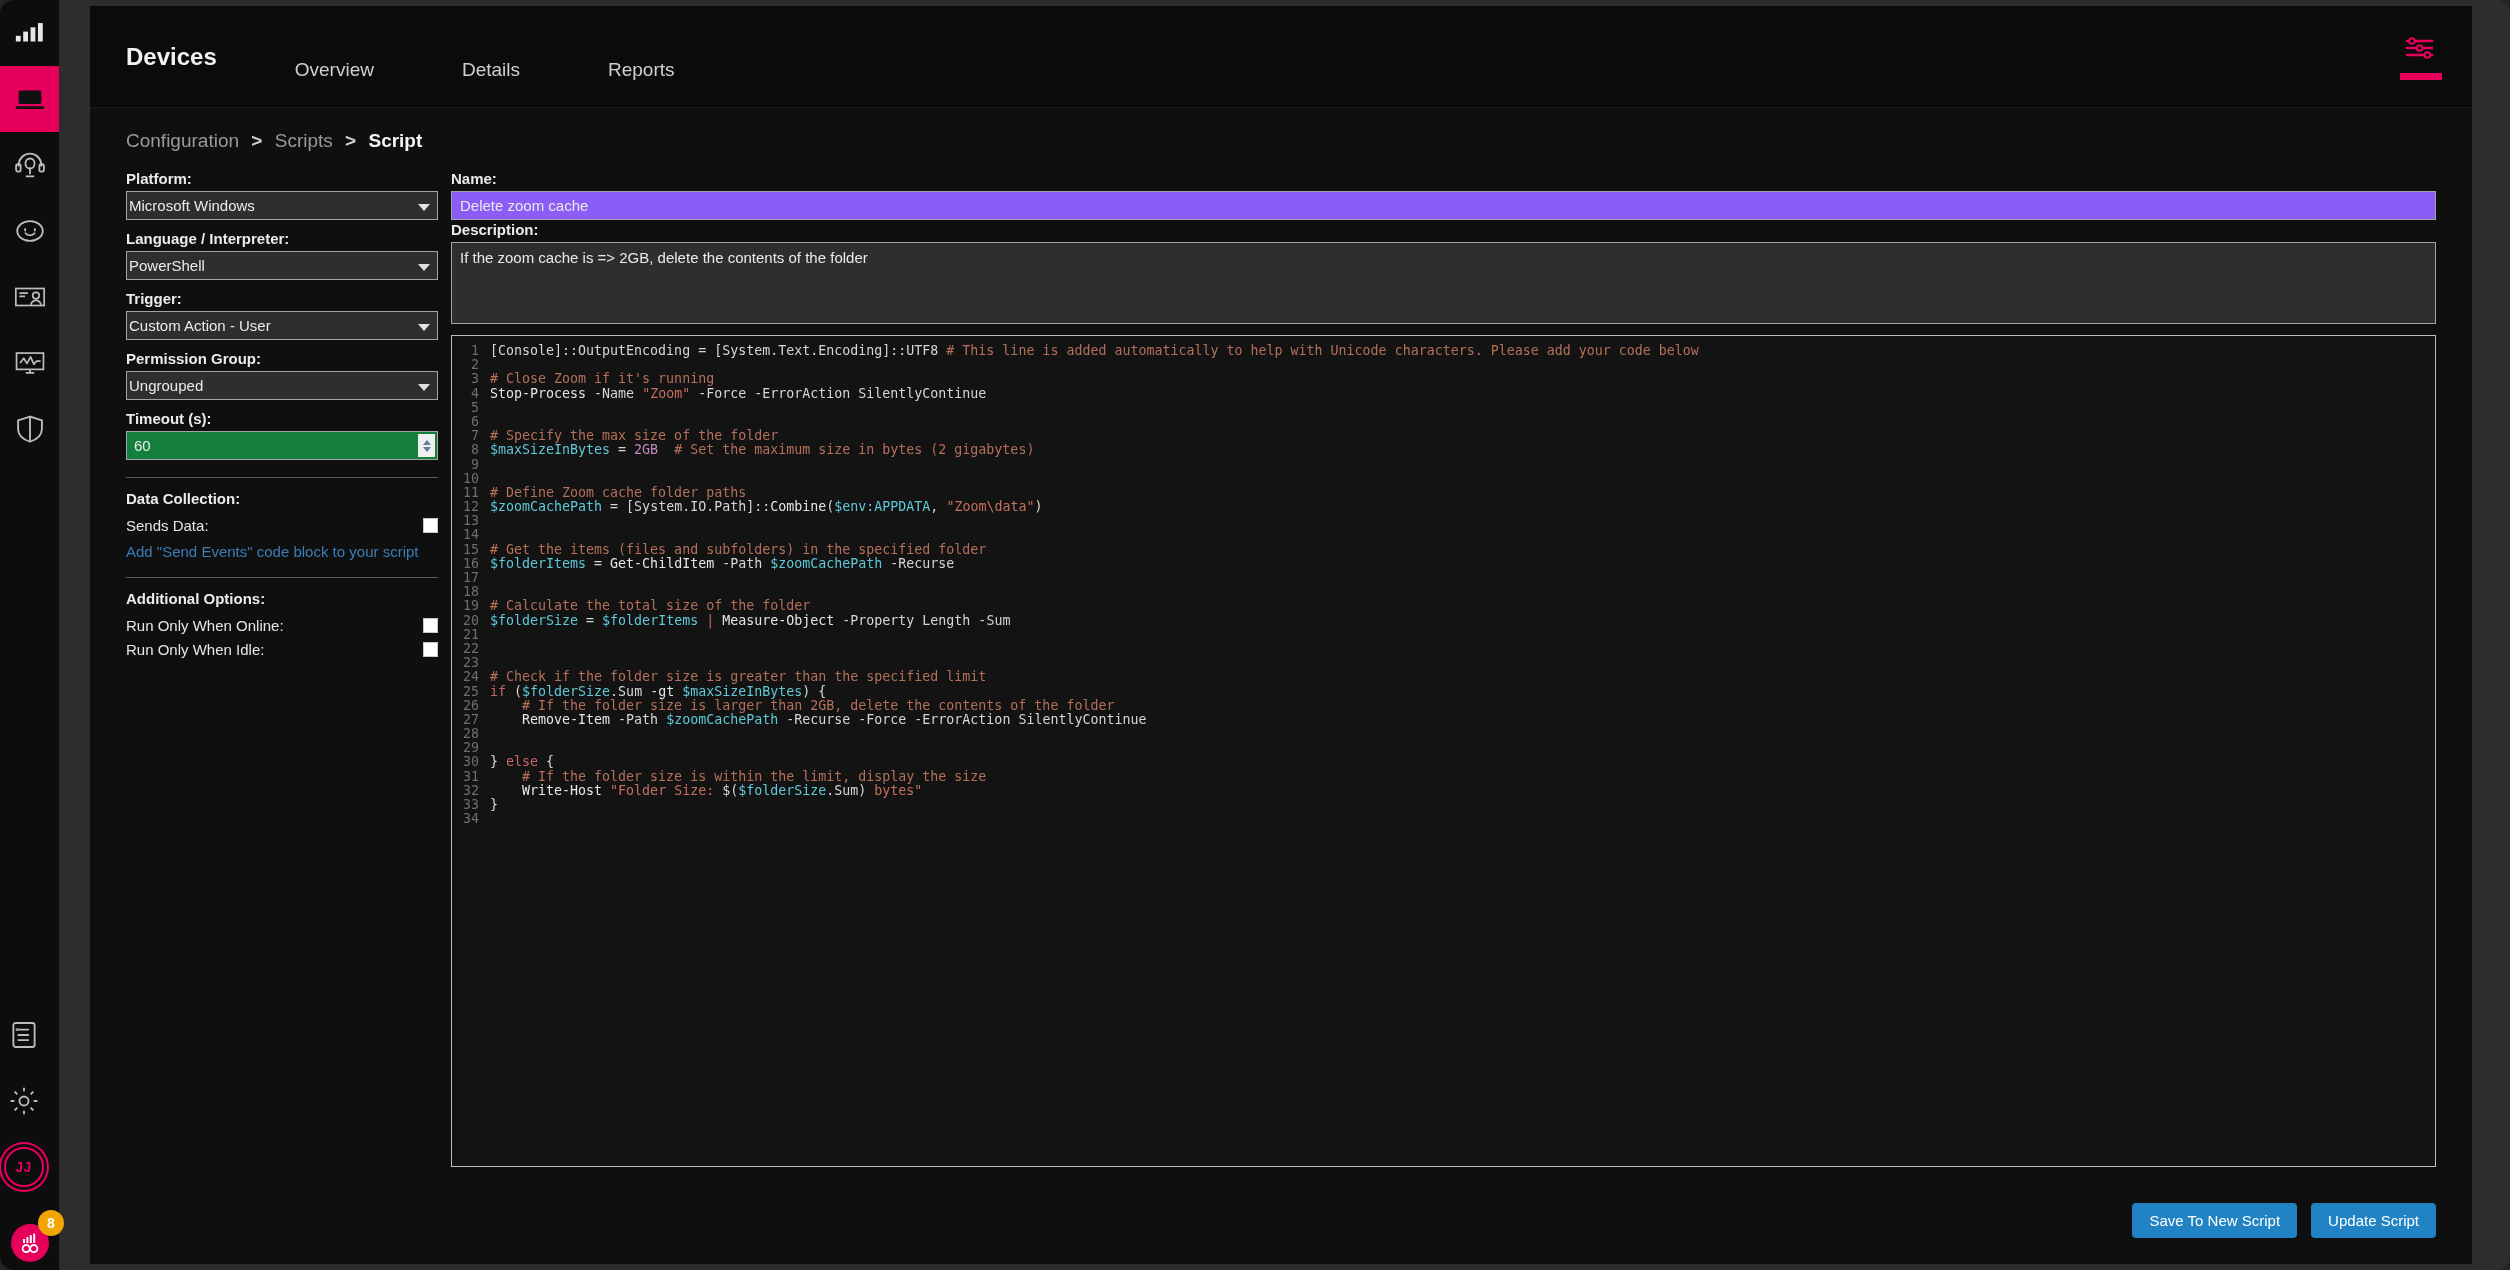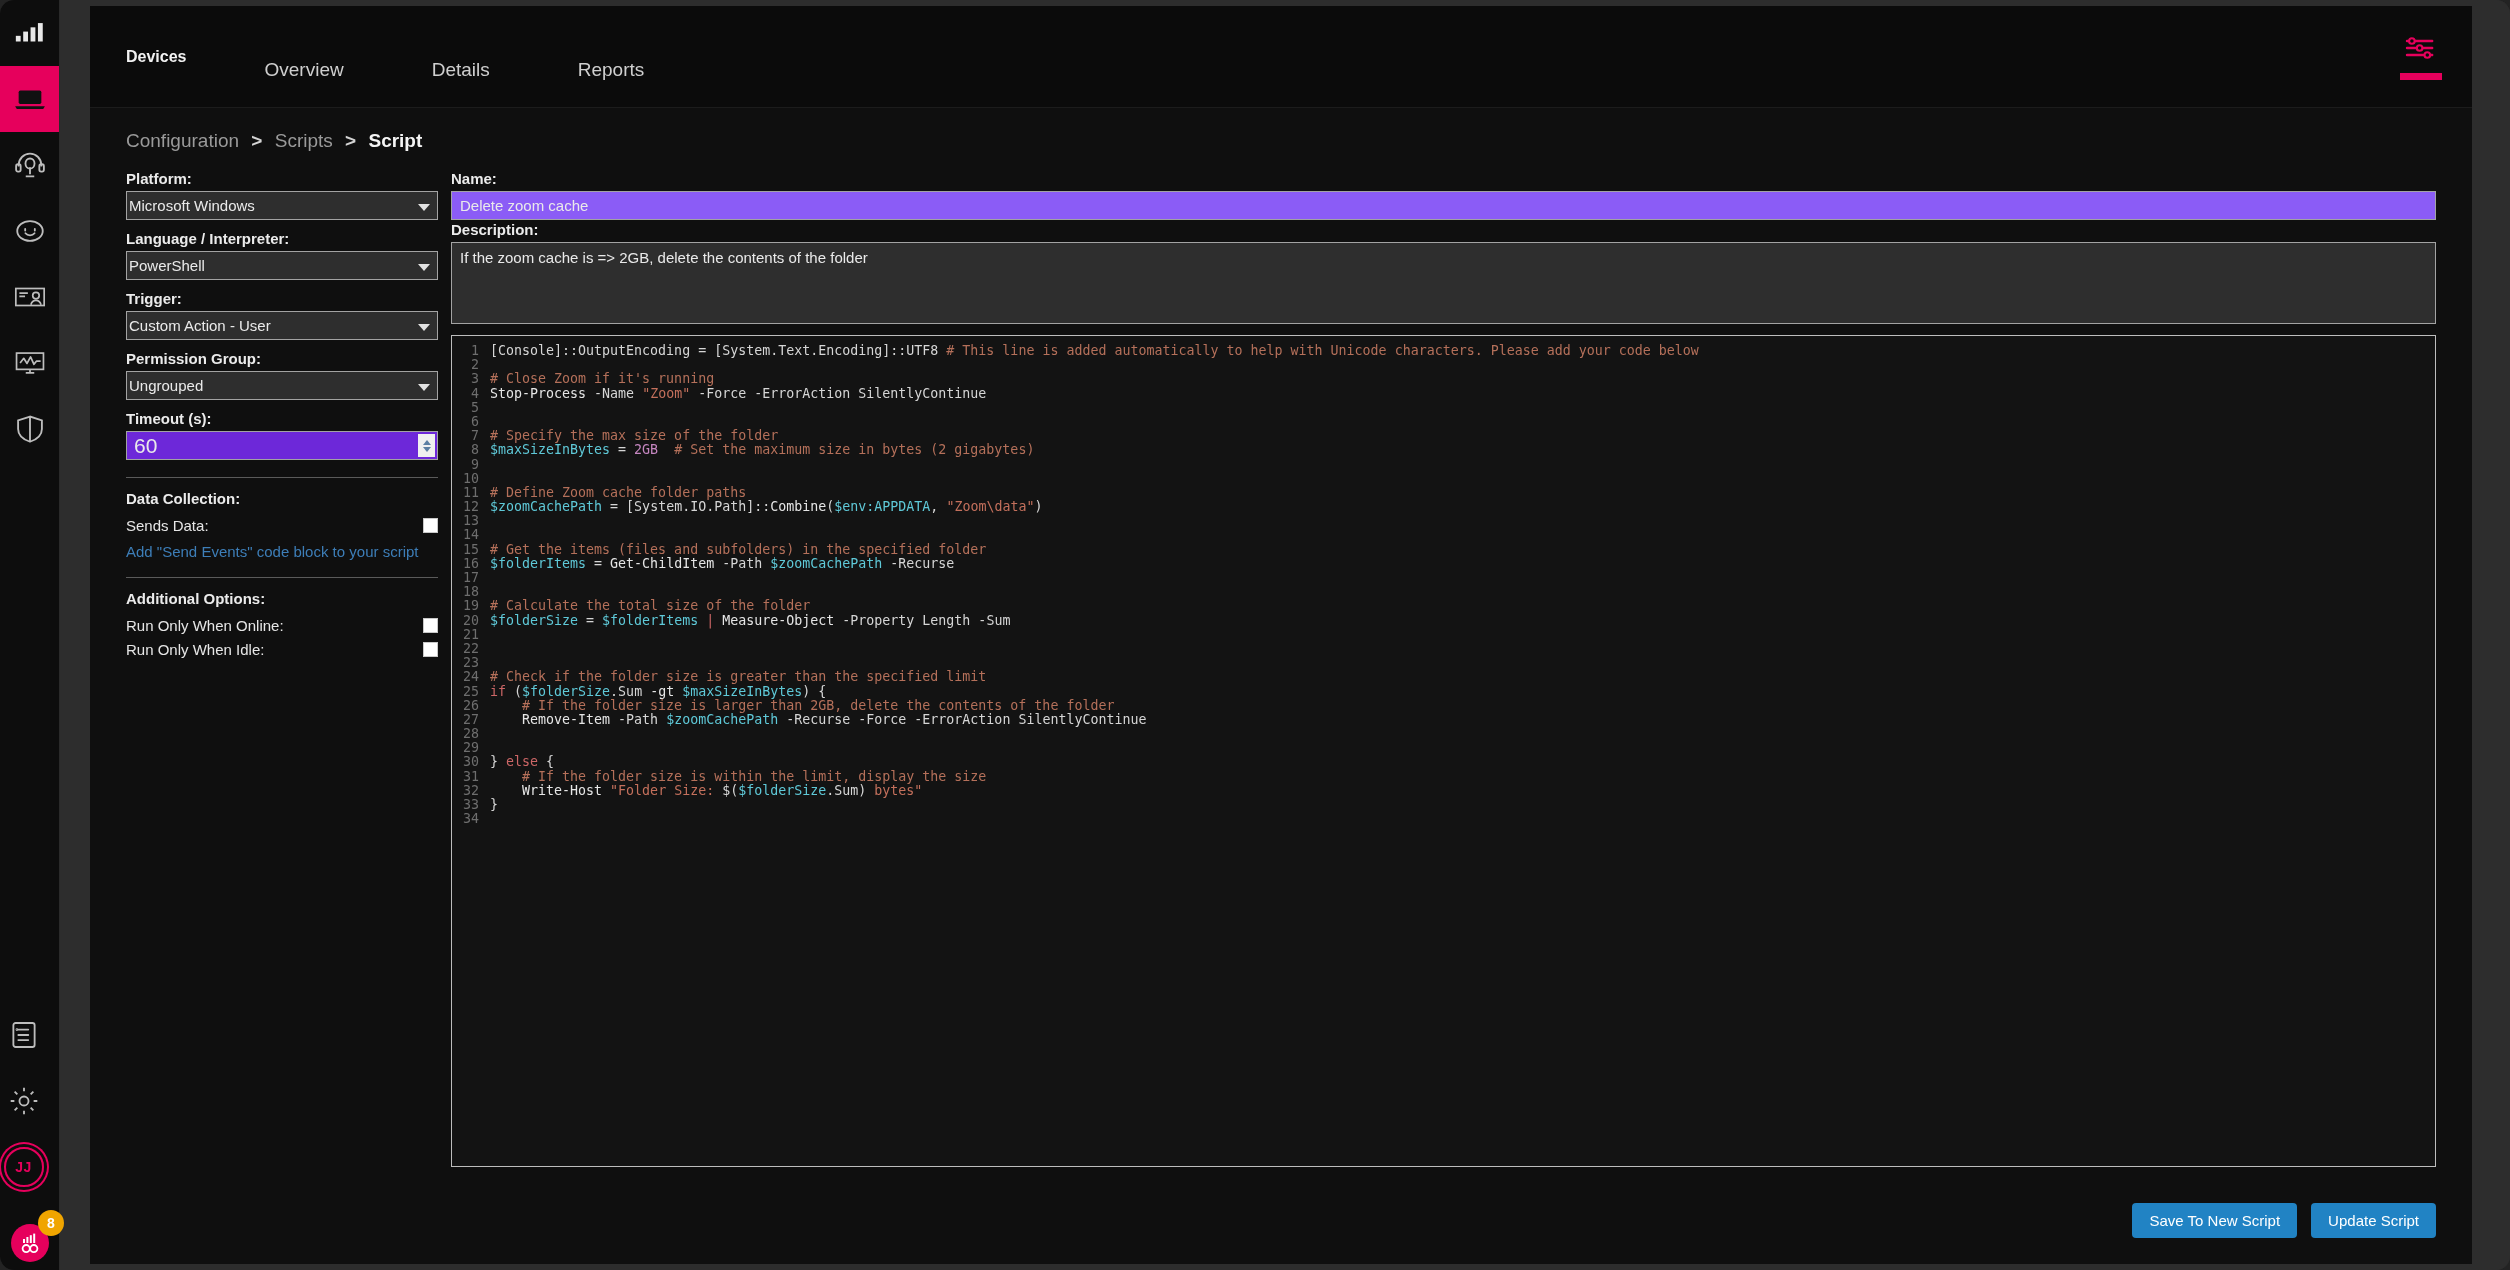--- a/index.html
+++ b/index.html
@@ -65,21 +65,21 @@
     background: #0f0f0f; overflow: hidden;
   }
 
   
   .topnav {
     height: 102px; background: #0b0b0b;
     display: flex; align-items: center; position: relative;
     border-bottom: 1px solid #1c1c1c;
   }
   .nav-title {
-    color: #f2f2f2; font-size: 16px; font-weight: 600;
+    color: #f2f2f2; font-size: 24px; font-weight: 600;
     margin-left: 36px; margin-right: 78px;
   }
   .nav-link {
     color: #cfcfcf; font-size: 19px; margin-right: 88px;
     cursor: pointer;
     margin-top: 26px;
   }
   .nav-right {
     position: absolute; right: 30px; top: 0; bottom: 0;
     display: flex; flex-direction: column; align-items: center; justify-content: center;
@@ -113,23 +113,23 @@
     margin-bottom: 10px;
   }
   .caret {
     position: absolute; right: 7px; top: 50%; margin-top: -2px;
     width: 0; height: 0;
     border-left: 6px solid transparent; border-right: 6px solid transparent;
     border-top: 7px solid #e2e2e2;
   }
   .num-box {
     position: relative; height: 29px; width: 100%;
-    background: #6d28d9; border: 1px solid #a3a3a3;
+    background: #15803d; border: 1px solid #a3a3a3;
     display: flex; align-items: center;
-    color: #eaeaea; font-size: 21px; padding-left: 7px;
+    color: #eaeaea; font-size: 15px; padding-left: 7px;
   }
   .spinner {
     position: absolute; right: 2px; top: 2px; bottom: 2px; width: 17px;
     background: #f0f0f0; display: flex; flex-direction: column;
     align-items: center; justify-content: center; gap: 2px;
   }
   .spinner i { display:block; width:0; height:0; border-left:4px solid transparent; border-right:4px solid transparent; }
   .spinner i.up { border-bottom: 5px solid #5c7fa3; }
   .spinner i.dn { border-top: 5px solid #5c7fa3; }
 

